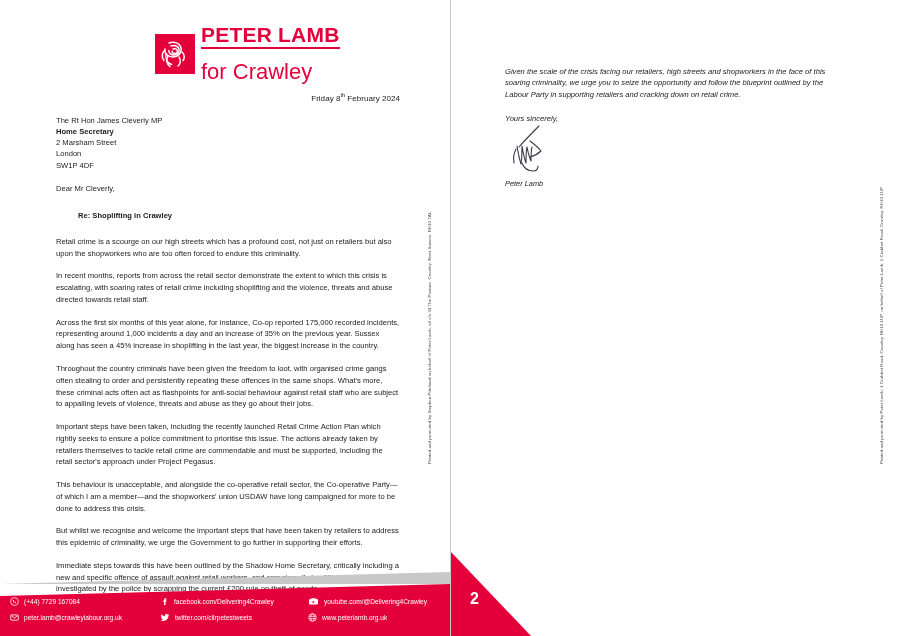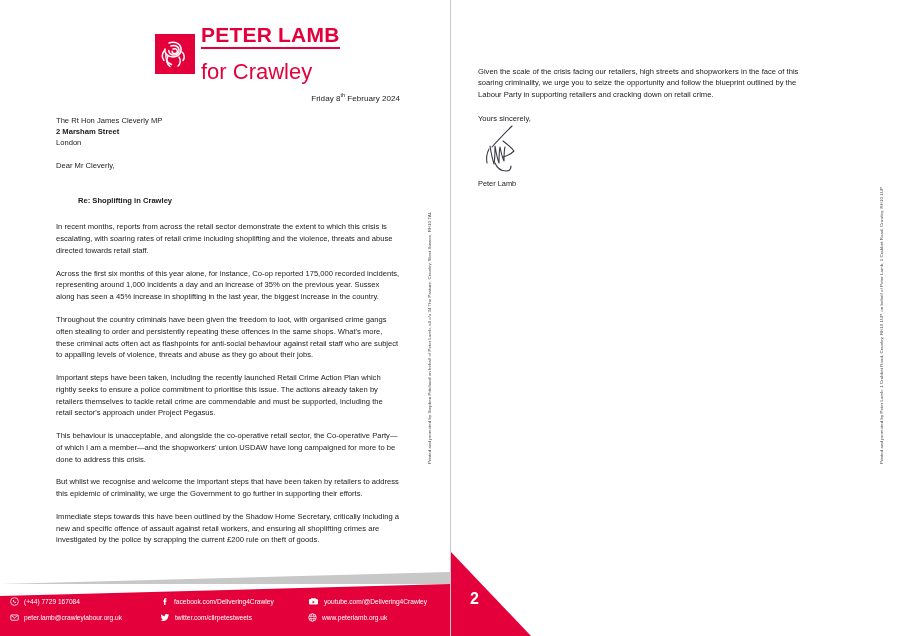--- a/index.html
+++ b/index.html
@@ -26,26 +26,26 @@
   .logo-top{font-size:21px;font-weight:bold;letter-spacing:.2px;color:#E4003B;
             border-bottom:2px solid #E4003B;padding-bottom:2px;}
   .logo-bottom{font-size:22px;color:#E4003B;padding-top:12px;}
 
   
   .letter{position:absolute;left:56px;top:92px;width:344px;}
   .date{text-align:right;font-size:8.1px;margin-bottom:12px;}
   .date sup{font-size:5.6px;vertical-align:super;}
   .addr{font-size:7.6px;line-height:1.48;margin-bottom:13px;}
   .addr div:nth-child(2){font-weight:bold;}
-  .salutation{font-size:7.6px;margin-bottom:26px;}
+  .salutation{font-size:7.6px;margin-bottom:18px;}
   .subject{font-size:7.6px;font-weight:bold;text-align:left;margin:0 0 16px 22px;}
   .para{font-size:7.6px;line-height:1.55;margin-bottom:11px;text-align:left;}
 
   
-  .letter-right{position:absolute;left:478px;top:58px;width:330px;}
+  .letter-right{position:absolute;left:505px;top:58px;width:330px;font-style:italic;}
   .letter-right .para{margin-bottom:13px;}
   .yours{font-size:7.6px;margin-bottom:2px;}
   .sig{width:70px;height:52px;margin:0 0 1px 2px;display:block;}
   .signer{font-size:7.4px;line-height:1.5;}
   .signer .role{font-weight:bold;}
 
   
   .imprint{
     position:absolute;
     font-size:4.4px;
@@ -117,27 +117,30 @@
       <span class="logo-top">PETER LAMB</span>
       <span class="logo-bottom">for Crawley</span>
     </span>
   </div>
 
   <div class="letter">
     <div class="date"><span>Friday 8</span><sup>th</sup><span> February 2024</span></div>
 
     <div class="addr">
       <div>The Rt Hon James Cleverly MP</div>
+      <div>Home Secretary</div>
       <div>2 Marsham Street</div>
       <div>London</div>
+      <div>SW1P 4DF</div>
     </div>
 
     <div class="salutation">Dear Mr Cleverly,</div>
     <div class="subject">Re: Shoplifting in Crawley</div>
 
+    <p class="para">Retail crime is a scourge on our high streets which has a profound cost, not just on retailers but also upon the shopworkers who are too often forced to endure this criminality.</p>
     <p class="para">In recent months, reports from across the retail sector demonstrate the extent to which this crisis is escalating, with soaring rates of retail crime including shoplifting and the violence, threats and abuse directed towards retail staff.</p>
     <p class="para">Across the first six months of this year alone, for instance, Co-op reported 175,000 recorded incidents, representing around 1,000 incidents a day and an increase of 35% on the previous year. Sussex along has seen a 45% increase in shoplifting in the last year, the biggest increase in the country.</p>
     <p class="para">Throughout the country criminals have been given the freedom to loot, with organised crime gangs often stealing to order and persistently repeating these offences in the same shops. What's more, these criminal acts often act as flashpoints for anti-social behaviour against retail staff who are subject to appalling levels of violence, threats and abuse as they go about their jobs.</p>
     <p class="para">Important steps have been taken, including the recently launched Retail Crime Action Plan which rightly seeks to ensure a police commitment to prioritise this issue. The actions already taken by retailers themselves to tackle retail crime are commendable and must be supported, including the retail sector's approach under Project Pegasus.</p>
     <p class="para">This behaviour is unacceptable, and alongside the co-operative retail sector, the Co-operative Party—of which I am a member—and the shopworkers' union USDAW have long campaigned for more to be done to address this crisis.</p>
     <p class="para">But whilst we recognise and welcome the important steps that have been taken by retailers to address this epidemic of criminality, we urge the Government to go further in supporting their efforts.</p>
     <p class="para">Immediate steps towards this have been outlined by the Shadow Home Secretary, critically including a new and specific offence of assault against retail workers, and ensuring all shoplifting crimes are investigated by the police by scrapping the current £200 rule on theft of goods.</p>
   </div>
 
   <div class="letter-right">

